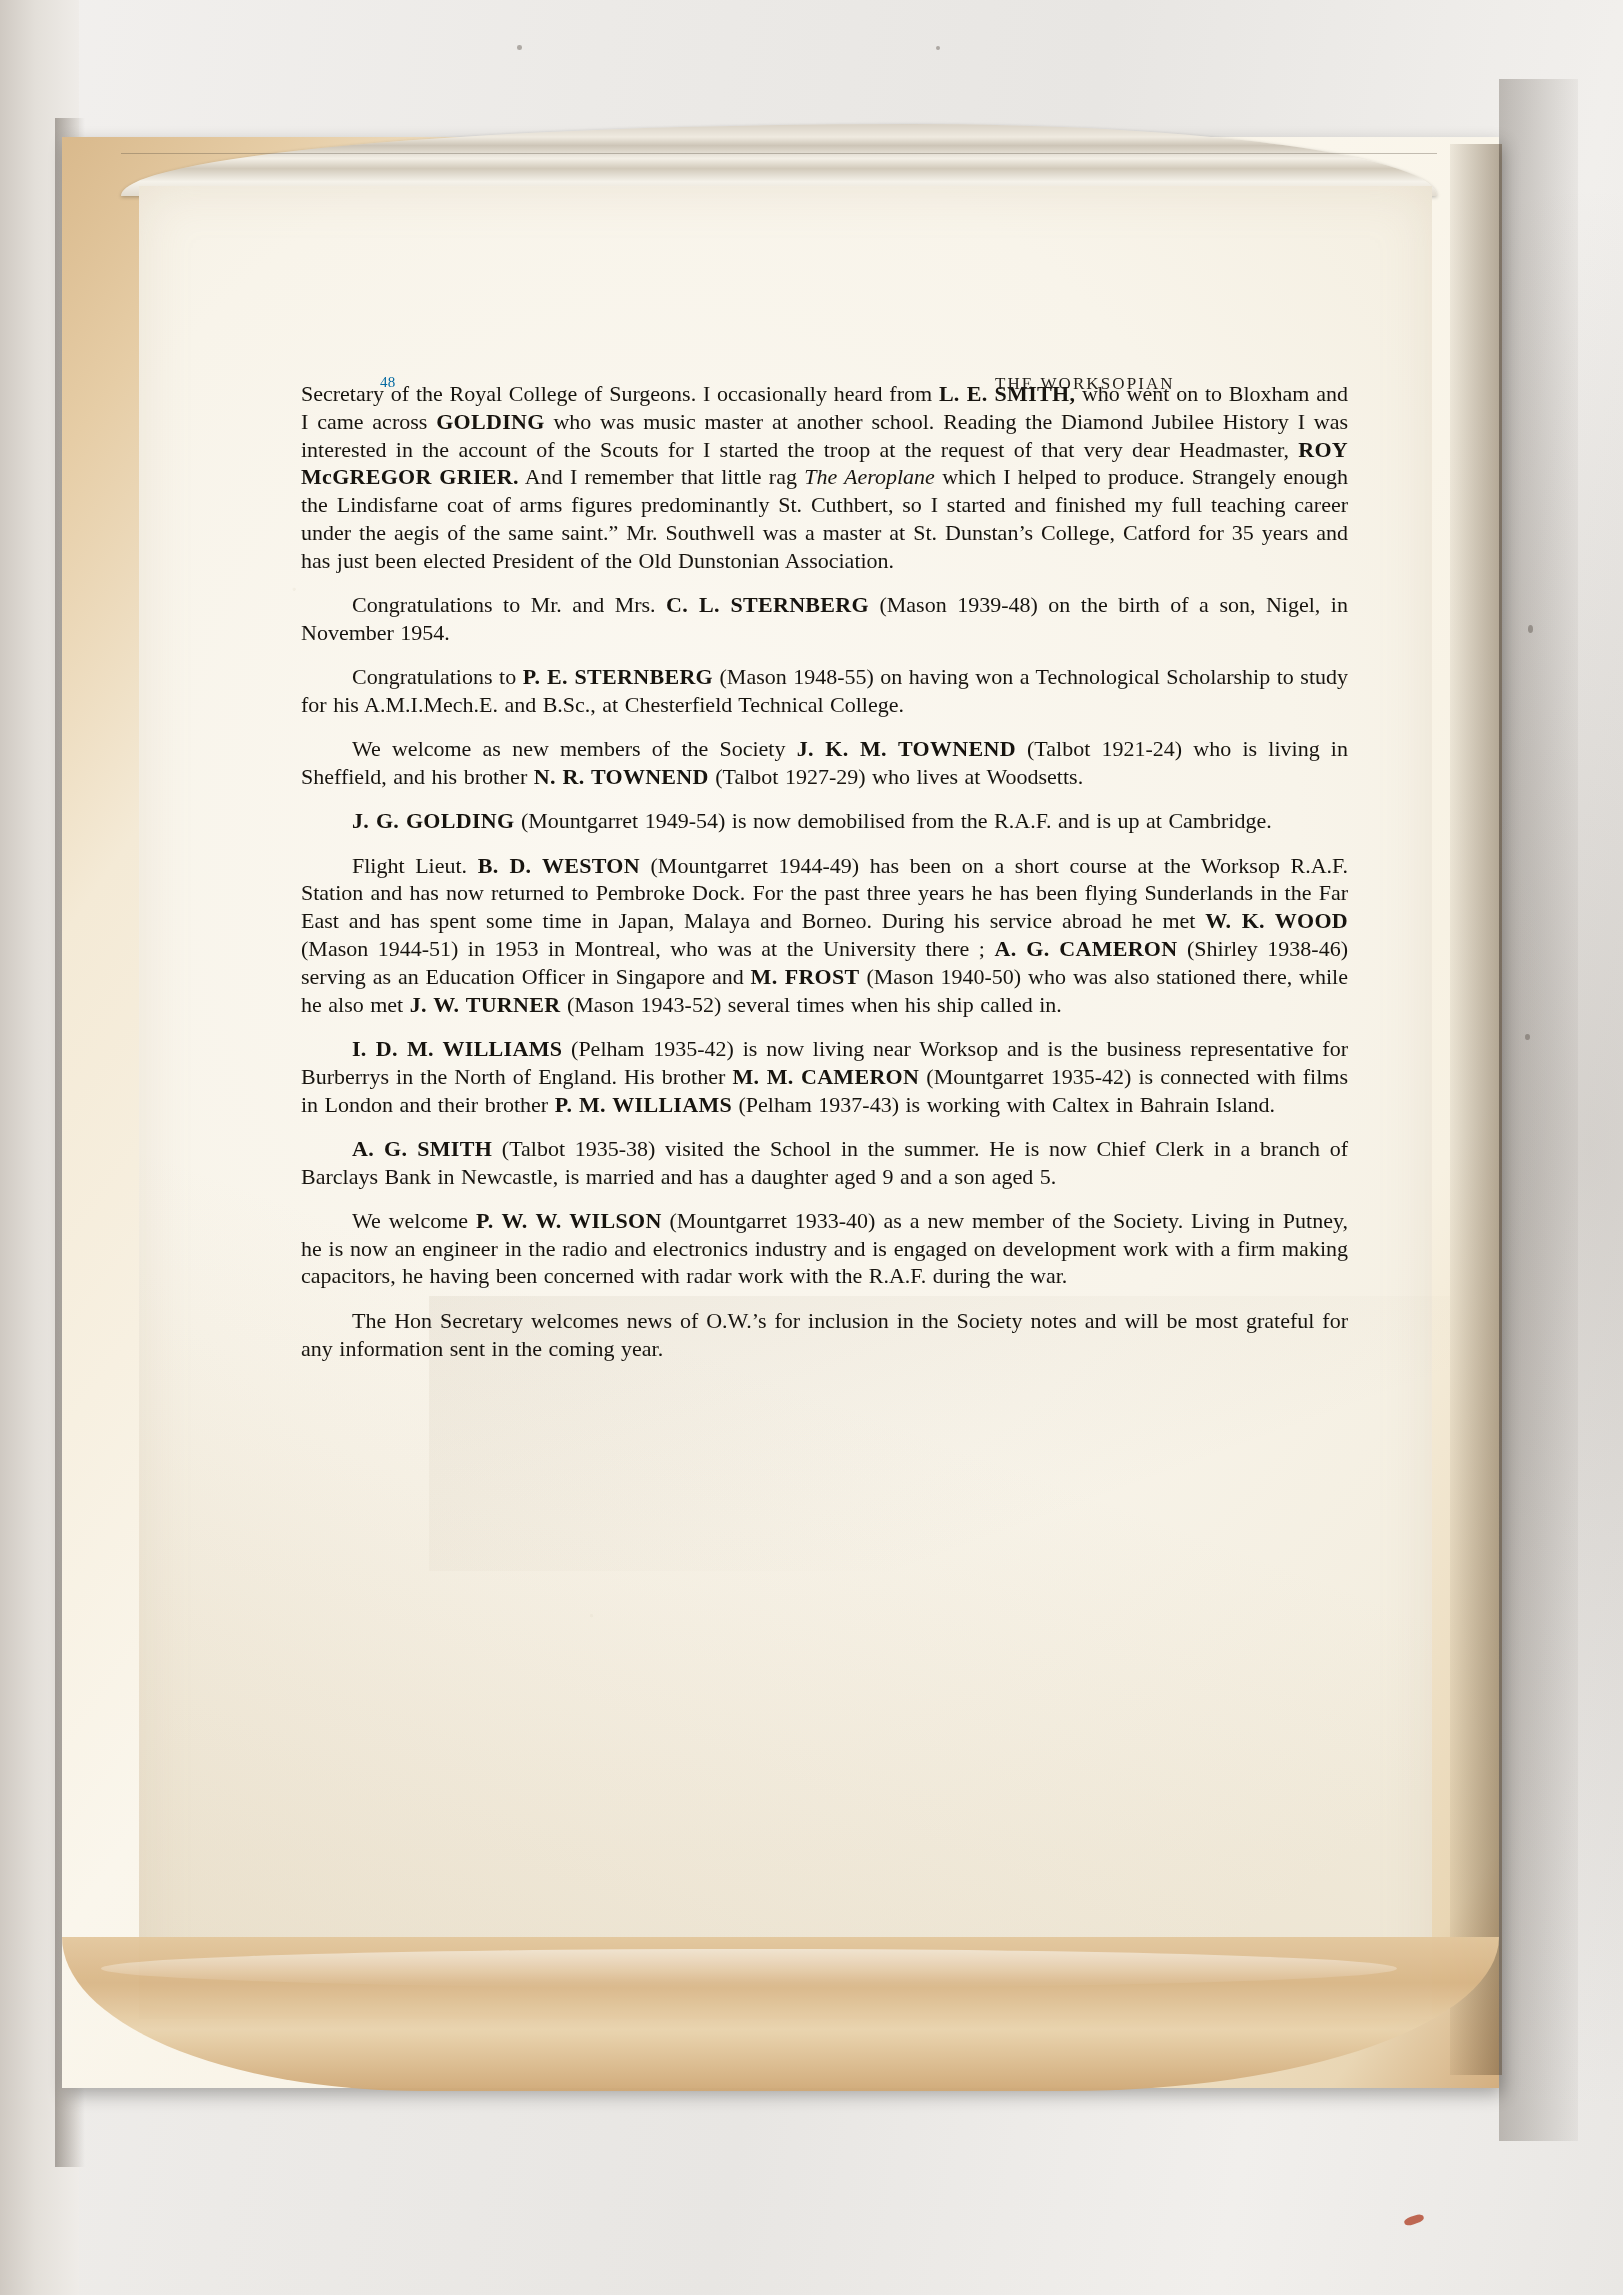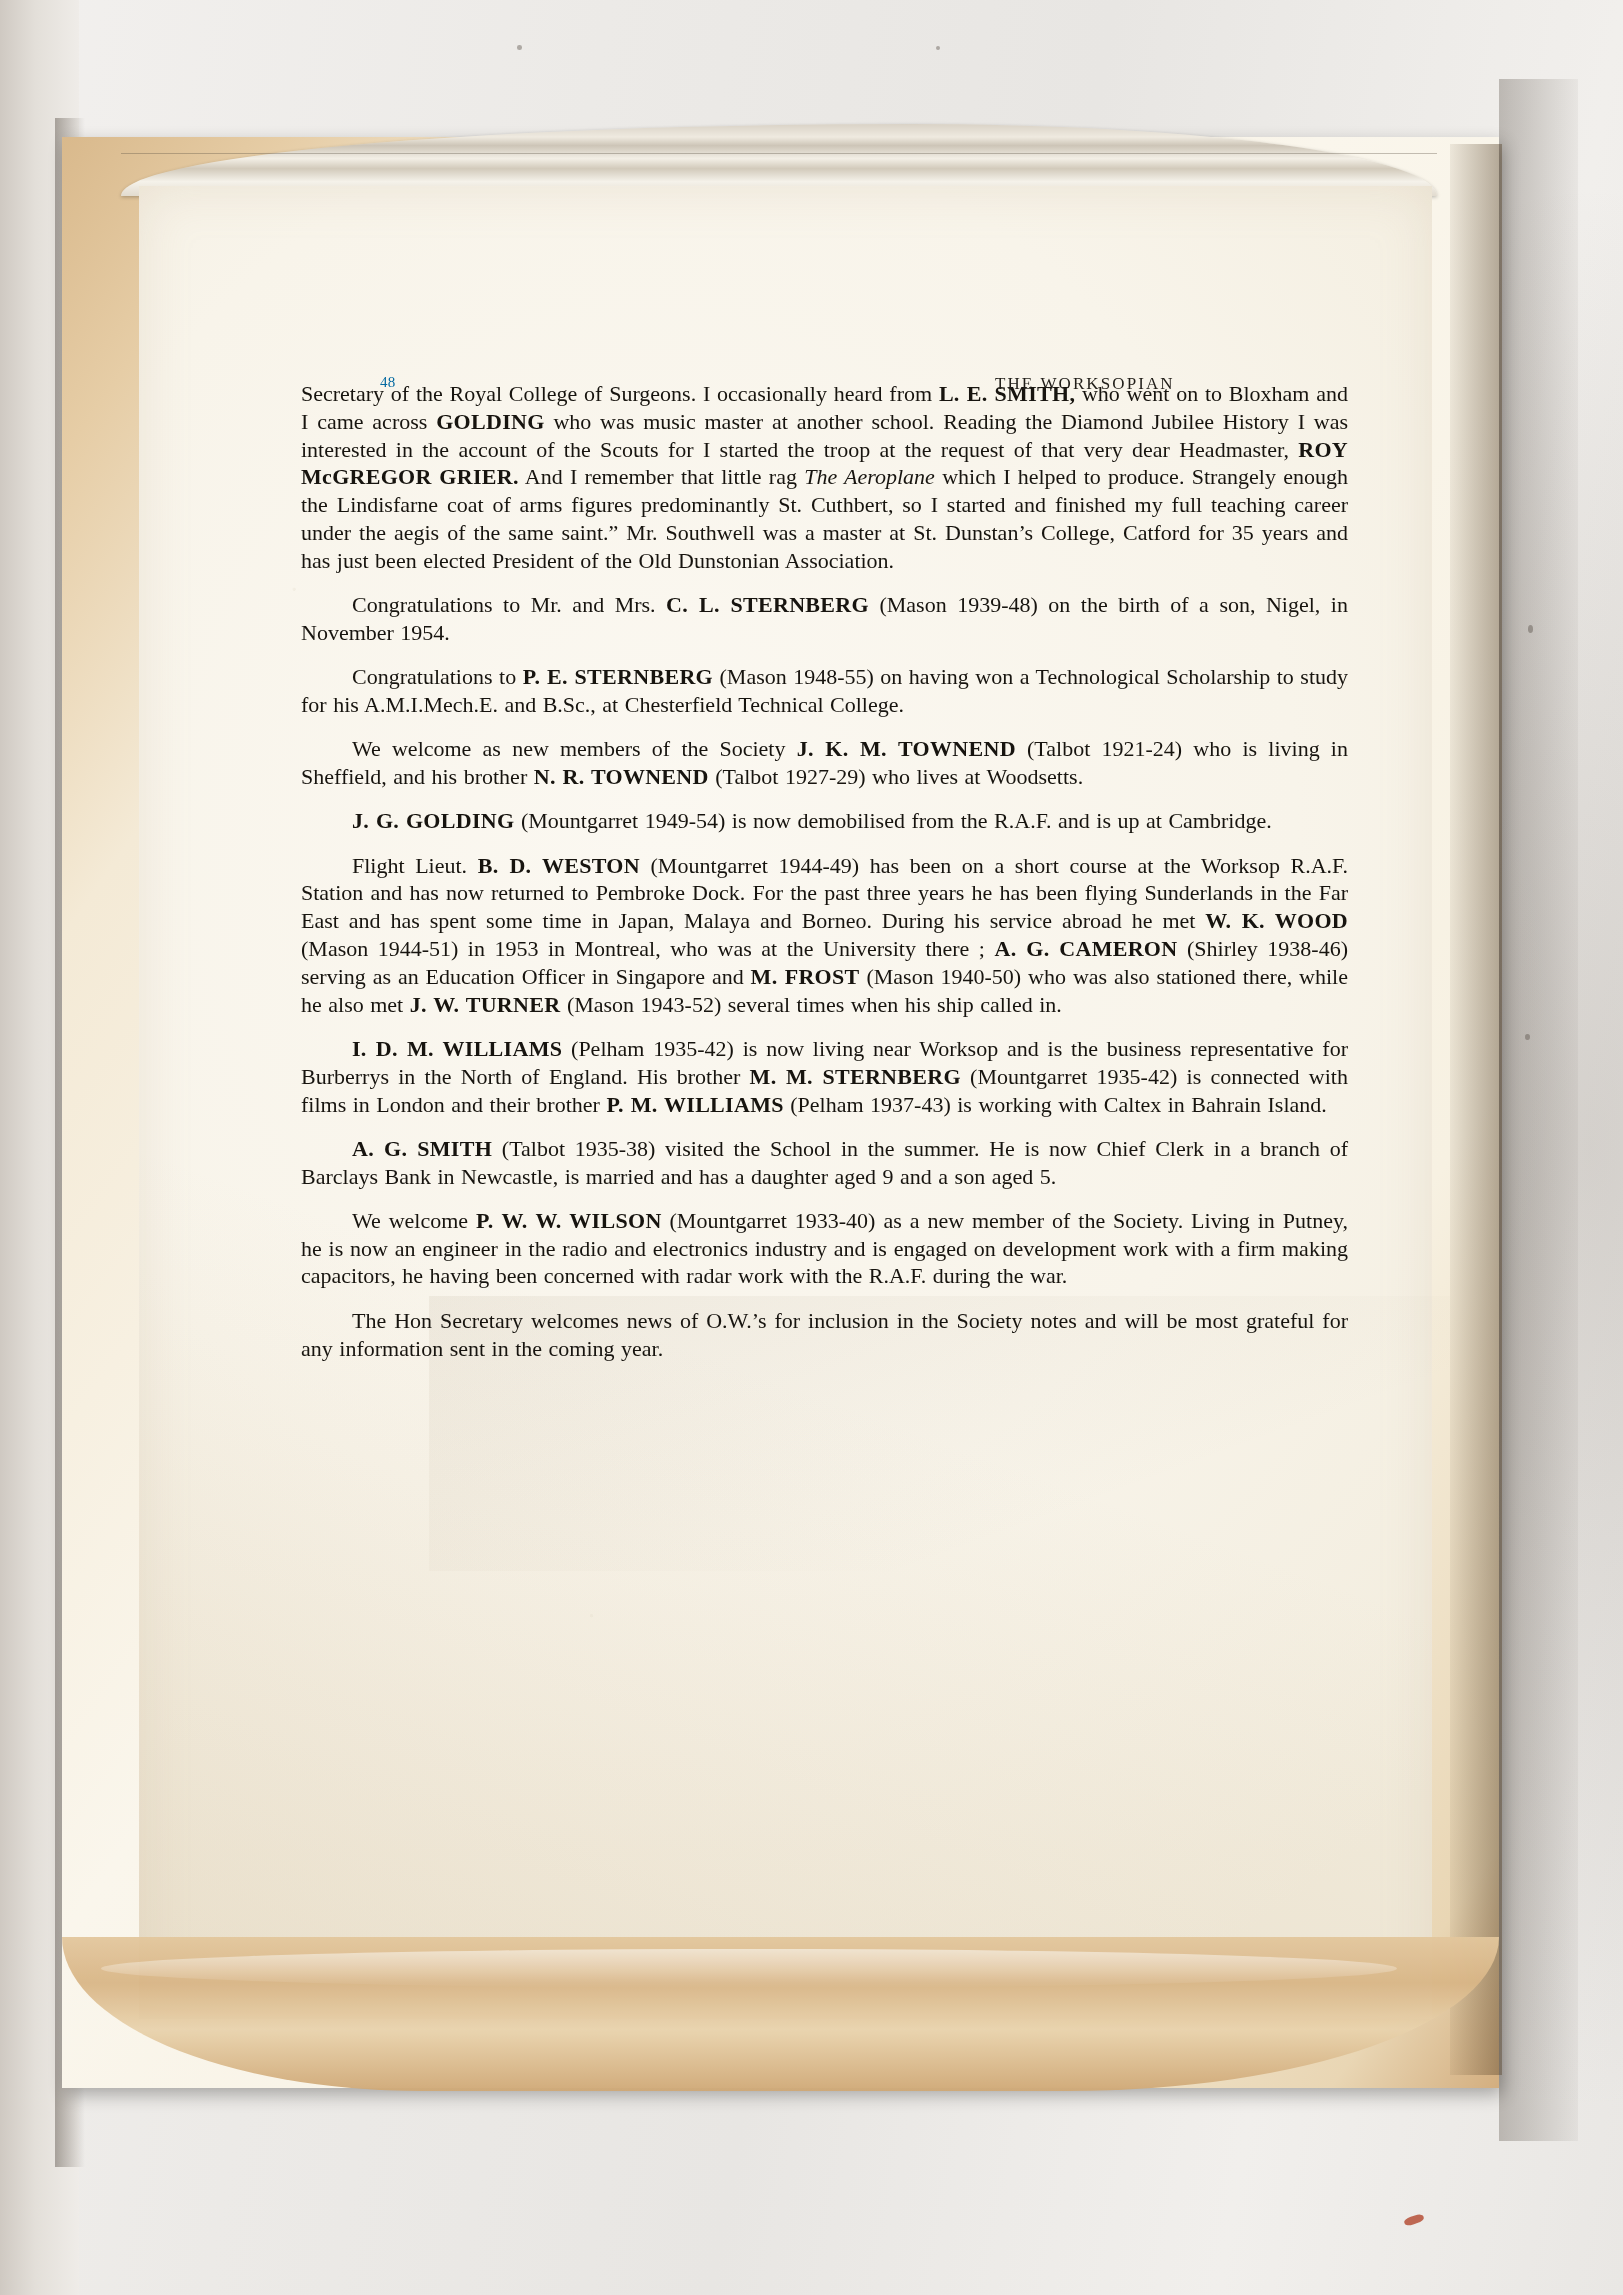--- a/index.html
+++ b/index.html
@@ -253,20 +253,20 @@
     <div class="running-head">THE WORKSOPIAN</div>
   </div>
 
   <div id="body-text">
       <p class="para noindent">Secretary of the Royal College of Surgeons.   I occasionally heard from <b>L. E. SMITH,</b> who went on to Bloxham and I came across <b>GOLDING</b> who was music master at another school.   Reading the Diamond Jubilee History I was interested in the account of the Scouts for I started the troop at the request of that very dear Headmaster, <b>ROY McGREGOR GRIER.</b>   And I remember that little rag <i>The Aeroplane</i> which I helped to produce.   Strangely enough the Lindisfarne coat of arms figures predominantly St. Cuthbert, so I started and finished my full teaching career under the aegis of the same saint.”   Mr. Southwell was a master at St. Dunstan’s College, Catford for 35 years and has just been elected President of the Old Dunstonian Association.</p>
       <p class="para">Congratulations to Mr. and Mrs. <b>C. L. STERNBERG</b> (Mason 1939-48) on the birth of a son, Nigel, in November 1954.</p>
       <p class="para">Congratulations to <b>P. E. STERNBERG</b> (Mason 1948-55) on having won a Technological Scholarship to study for his A.M.I.Mech.E. and B.Sc., at Chesterfield Technical College.</p>
       <p class="para">We welcome as new members of the Society <b>J. K. M. TOWNEND</b> (Talbot 1921-24) who is living in Sheffield, and his brother <b>N. R. TOWNEND</b> (Talbot 1927-29) who lives at Woodsetts.</p>
       <p class="para"><b>J. G. GOLDING</b> (Mountgarret 1949-54) is now demobilised from the R.A.F. and is up at Cambridge.</p>
       <p class="para ink-light">Flight Lieut. <b>B. D. WESTON</b> (Mountgarret 1944-49) has been on a short course at the Worksop R.A.F. Station and has now returned to Pembroke Dock.   For the past three years he has been flying Sunderlands in the Far East and has spent some time in Japan, Malaya and Borneo.   During his service abroad he met <b>W. K. WOOD</b> (Mason 1944-51) in 1953 in Montreal, who was at the University there ; <b>A. G. CAMERON</b> (Shirley 1938-46) serving as an Education Officer in Singapore and <b>M. FROST</b> (Mason 1940-50) who was also stationed there, while he also met <b>J. W. TURNER</b> (Mason 1943-52) several times when his ship called in.</p>
-      <p class="para ink-light"><b>I. D. M. WILLIAMS</b> (Pelham 1935-42) is now living near Worksop and is the business representative for Burberrys in the North of England.   His brother <b>M. M. STERNBERG</b> (Mountgarret 1935-42) is connected with films in London and their brother <b>P. M. WILLIAMS</b> (Pelham 1937-43) is working with Caltex in Bahrain Island.</p>
+      <p class="para ink-light"><b>I. D. M. WILLIAMS</b> (Pelham 1935-42) is now living near Worksop and is the business representative for Burberrys in the North of England.   His brother <b>M. M. CAMERON</b> (Mountgarret 1935-42) is connected with films in London and their brother <b>P. M. WILLIAMS</b> (Pelham 1937-43) is working with Caltex in Bahrain Island.</p>
       <p class="para"><b>A. G. SMITH</b> (Talbot 1935-38) visited the School in the summer.   He is now Chief Clerk in a branch of Barclays Bank in Newcastle, is married and has a daughter aged 9 and a son aged 5.</p>
       <p class="para">We welcome <b>P. W. W. WILSON</b> (Mountgarret 1933-40) as a new member of the Society.   Living in Putney, he is now an engineer in the radio and electronics industry and is engaged on development work with a firm making capacitors, he having been concerned with radar work with the R.A.F. during the war.</p>
       <p class="para">The Hon Secretary welcomes news of O.W.’s for inclusion in the Society notes and will be most grateful for any information sent in the coming year.</p>
     </div>
 
 </div>
 
 
 </body></html>

